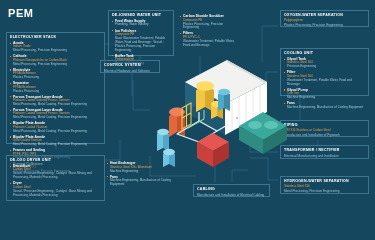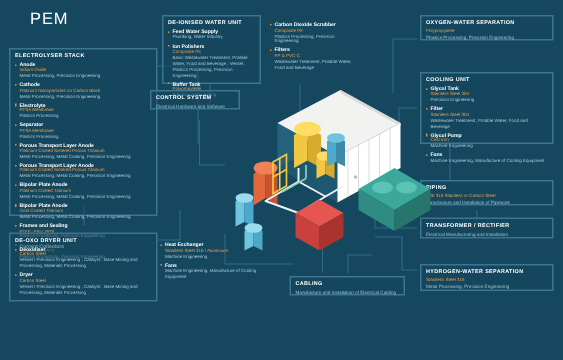--- a/index.html
+++ b/index.html
@@ -14,23 +14,23 @@
     width: 375px; height: 215px;
     background: #15485e;
   }
 
   
   #wires { position: absolute; inset: 0; pointer-events: none; }
 
   
   .title {
     position: absolute;
-    left: 20px; top: 7px;
+    left: 8px; top: 7px;
     font-size: 11px;
-    font-weight: normal;
+    font-weight: bold;
     color: #ffffff;
     letter-spacing: 0.6px;
   }
 
   
   .panel {
     position: absolute;
     border: 0.6px solid #3b7590;
     background: rgba(20,70,93,0.55);
     padding: 2px 3px 3px 3px;

